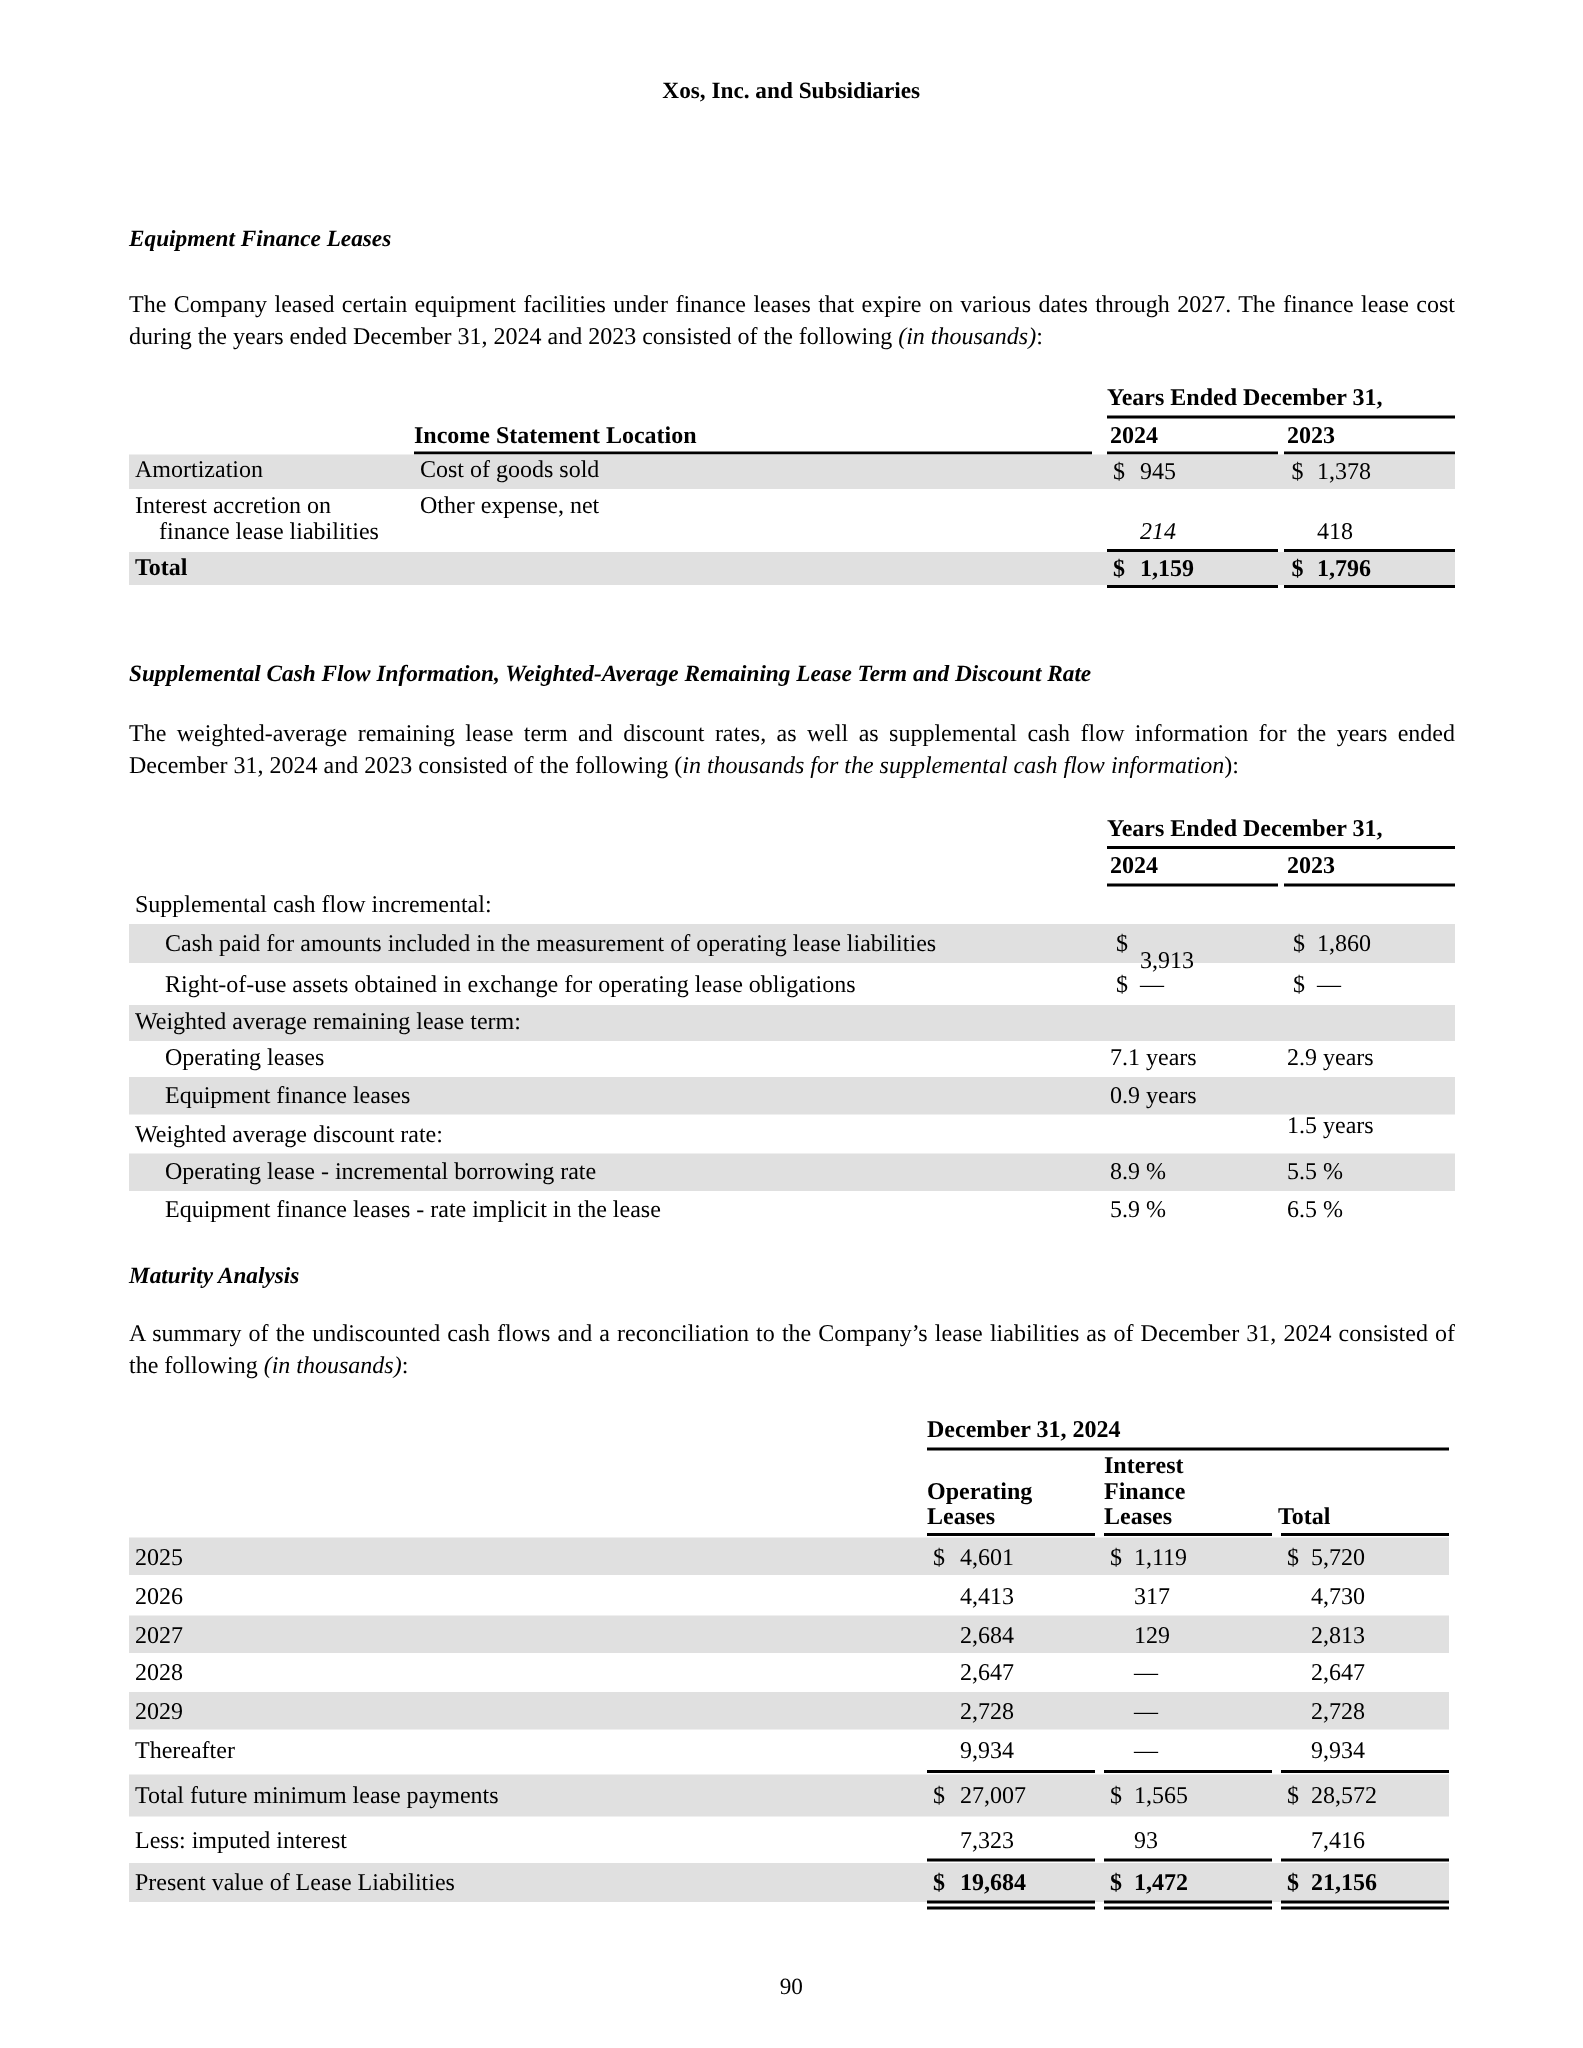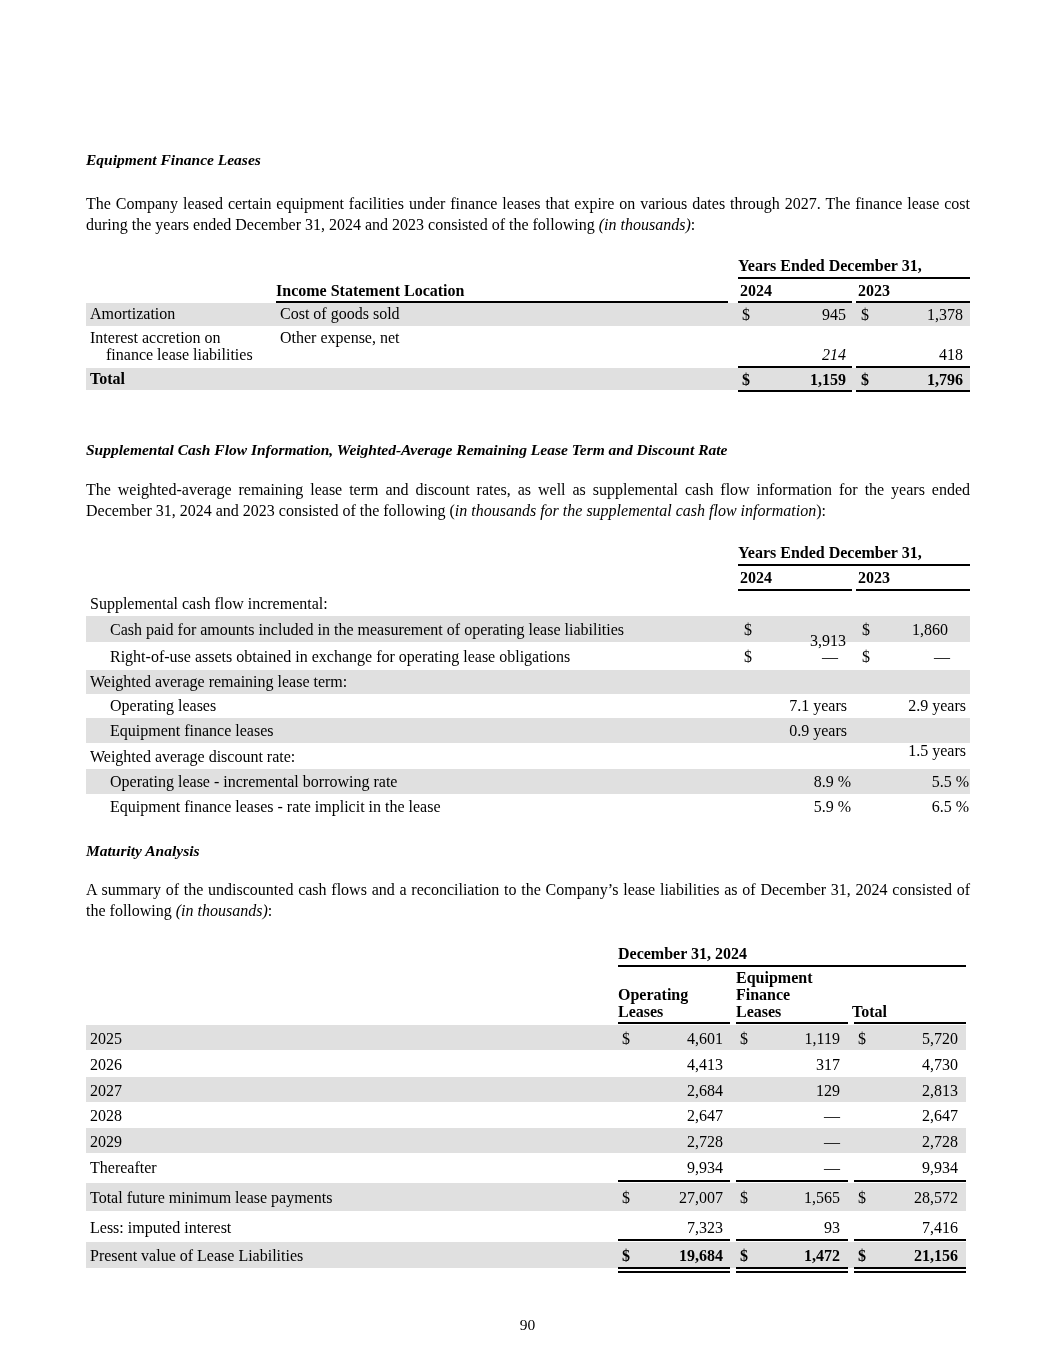--- a/index.html
+++ b/index.html
@@ -7,29 +7,30 @@
     width: 1055px; height: 1365px; position: relative; overflow: hidden;
     font-family: "Liberation Serif", "DejaVu Serif", serif;
     color: #000; font-size: 16px;
   }
   .page-header { position: absolute; left: 0; width: 1055px; top: 50px; text-align: center; font-weight: bold; font-size: 15.5px; line-height: 21px; }
   .section-title { position: absolute; left: 86px; font-weight: bold; font-style: italic; font-size: 15.5px; }
   .para { position: absolute; left: 86px; width: 884px; text-align: justify; line-height: 21px; font-size: 16px; }
   .row-bg { position: absolute; background: #e0e0e0; }
   .txt { position: absolute; white-space: nowrap; line-height: 20px; }
   .b { font-weight: bold; }
-  .r { text-align: right; }
+  .r { }
   .c { text-align: left; }
   .rule { position: absolute; height: 2px; background: #000; }
   .page-number { position: absolute; left: 0; width: 1055px; top: 1316px; text-align: center; font-size: 15.5px; }
 </style>
 </head>
 <body>
 
 <div class="page-header">
+  <div>Xos, Inc. and Subsidiaries</div>
 </div>
 
 <div class="section-title" style="top:151px;">Equipment Finance Leases</div>
 <div class="para" style="top:193px;">
   <span>The Company leased certain equipment facilities under finance leases that expire on various dates through 2027. The finance lease cost during the years ended December 31, 2024 and 2023 consisted of the following </span><i>(in thousands)</i><span>:</span>
 </div>
 
 <div>
   <div class="txt b c" style="left:738px; width:232px; top:256px;">Years Ended December 31,</div>
   <div class="rule" style="left:738px; width:232px; top:277px;"></div>
@@ -143,21 +144,21 @@
 
 <div>
   <div class="txt b c" style="left:618px; width:348px; top:944px;">December 31, 2024</div>
   <div class="rule" style="left:618px; width:348px; top:965px;"></div>
 
   <div class="b c" style="position:absolute; left:618px; width:114px; top:986px; line-height:17px;">
     <div>Operating</div>
     <div>Leases</div>
   </div>
   <div class="b c" style="position:absolute; left:736px; width:112px; top:969px; line-height:17px;">
-    <div>Equipment</div>
+    <div>Interest</div>
     <div>Finance</div>
     <div>Leases</div>
   </div>
   <div class="b c" style="position:absolute; left:852px; width:114px; top:1003px; line-height:17px;">
     <div>Total</div>
   </div>
   <div class="rule" style="left:618px; width:112px; top:1022px;"></div>
   <div class="rule" style="left:736px; width:112px; top:1022px;"></div>
   <div class="rule" style="left:854px; width:112px; top:1022px;"></div>
 

